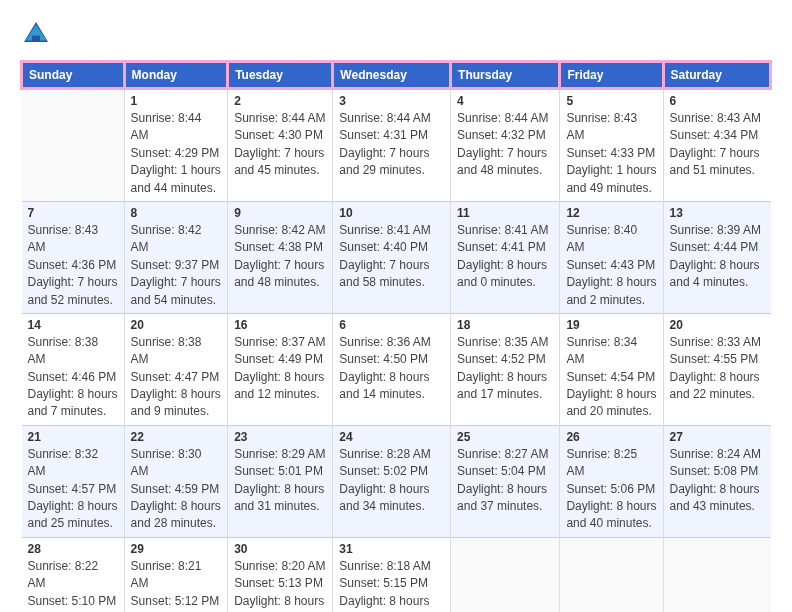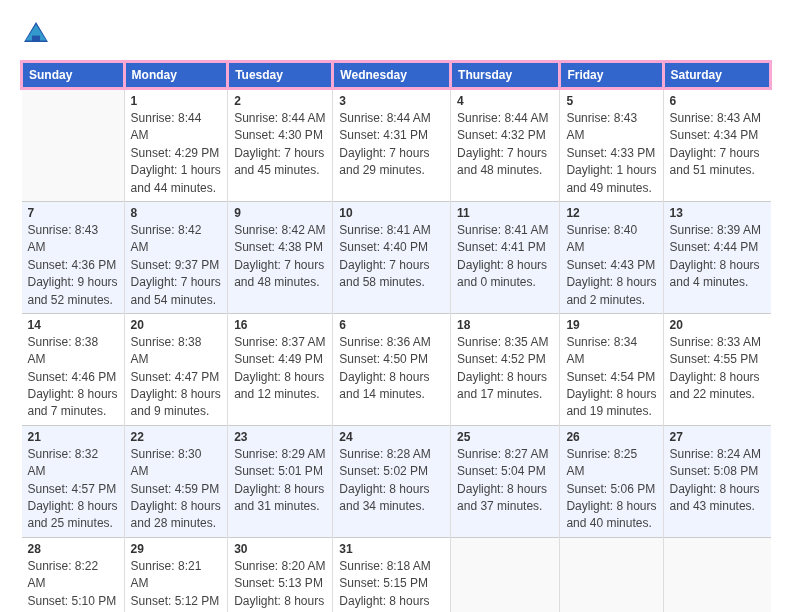--- a/index.html
+++ b/index.html
@@ -186,21 +186,21 @@
           <span>Daylight: 7 hours and 51 minutes.</span>
         </div>
       </td>
         </tr>
         <tr class="week-row">
           <td>
         <span class="day-number">7</span>
         <div class="day-info">
           <span>Sunrise: 8:43 AM</span><br>
           <span>Sunset: 4:36 PM</span><br>
-          <span>Daylight: 9 hours and 52 minutes.</span>
+          <span>Daylight: 7 hours and 52 minutes.</span>
         </div>
       </td>
           <td>
         <span class="day-number">8</span>
         <div class="day-info">
           <span>Sunrise: 8:42 AM</span><br>
           <span>Sunset: 9:37 PM</span><br>
           <span>Daylight: 7 hours and 54 minutes.</span>
         </div>
       </td>
@@ -284,21 +284,21 @@
           <span>Sunrise: 8:35 AM</span><br>
           <span>Sunset: 4:52 PM</span><br>
           <span>Daylight: 8 hours and 17 minutes.</span>
         </div>
       </td>
           <td>
         <span class="day-number">19</span>
         <div class="day-info">
           <span>Sunrise: 8:34 AM</span><br>
           <span>Sunset: 4:54 PM</span><br>
-          <span>Daylight: 8 hours and 19 minutes.</span>
+          <span>Daylight: 8 hours and 20 minutes.</span>
         </div>
       </td>
           <td>
         <span class="day-number">20</span>
         <div class="day-info">
           <span>Sunrise: 8:33 AM</span><br>
           <span>Sunset: 4:55 PM</span><br>
           <span>Daylight: 8 hours and 22 minutes.</span>
         </div>
       </td>

